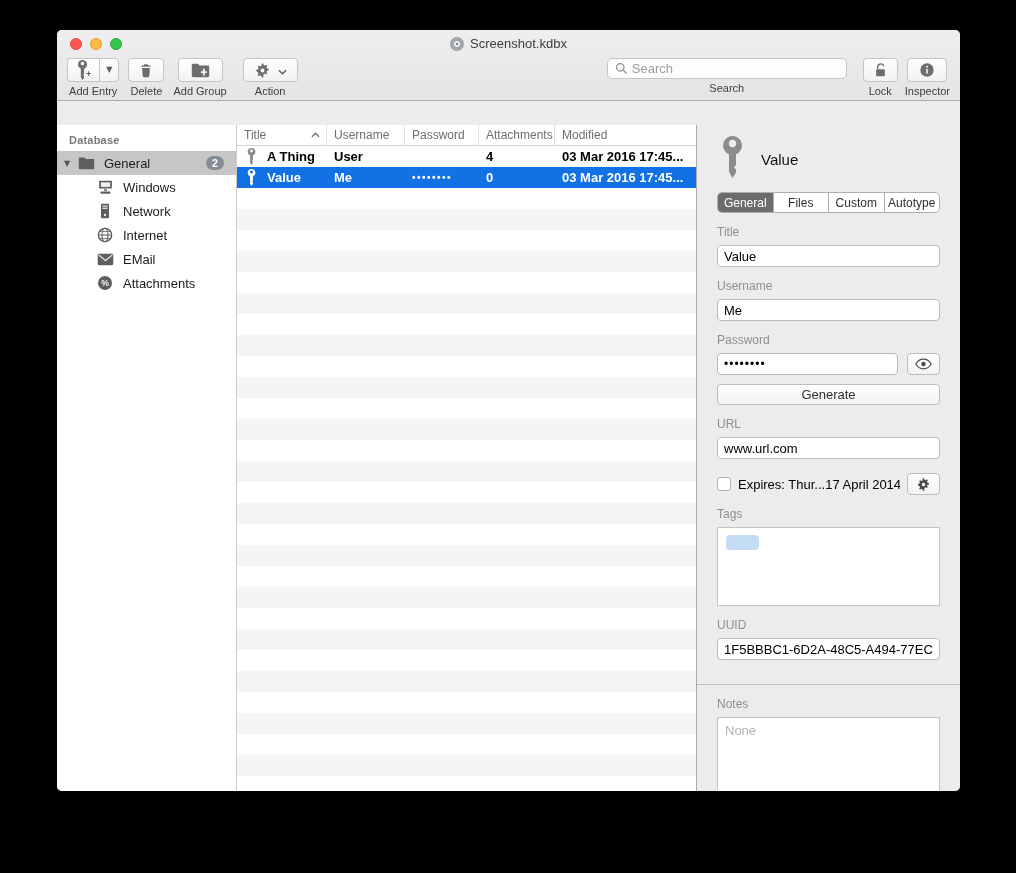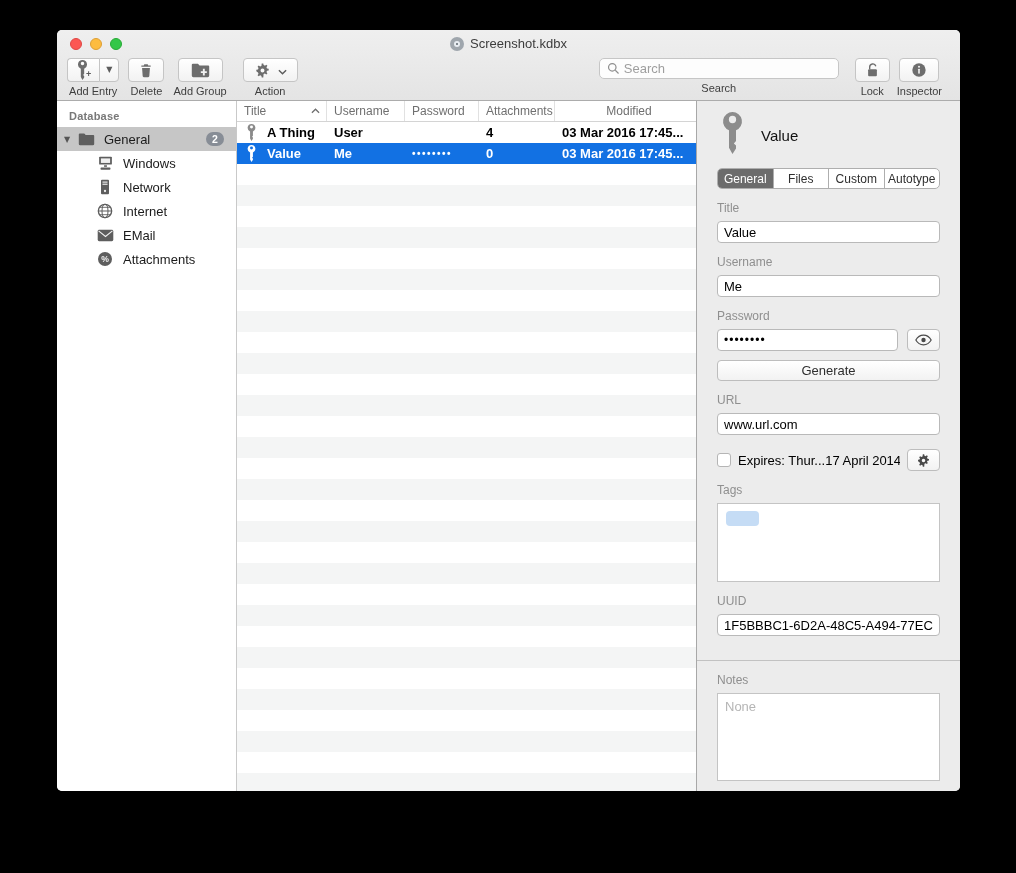--- a/index.html
+++ b/index.html
@@ -1,20 +1,20 @@
 <!DOCTYPE html>
 <html><head>
 <meta charset="utf-8">
 <style>
   * { margin:0; padding:0; box-sizing:border-box; }
   html,body { width:1016px; height:873px; background:#000; font-family:"Liberation Sans","DejaVu Sans",sans-serif; overflow:hidden; }
 
   .window { position:absolute; left:57px; top:30px; width:903px; height:761px;
     background:#ECECEC; border-radius:5px; overflow:hidden; display:flex; flex-direction:column;
-    box-shadow:0 18px 40px rgba(0,0,0,.65); }
+    box-shadow:0 18px 40px rgba(0,0,0,.65);gap:24px; }
 
   
   .chrome { background:linear-gradient(#EFEFEF,#E4E4E4); border-bottom:1px solid #ACACAC; }
   .titlebar { height:27px; position:relative; display:flex; align-items:center; justify-content:center; }
   .traffic { position:absolute; left:13px; top:50%; transform:translateY(-50%); display:flex; gap:8px; }
   .light { width:12px; height:12px; border-radius:50%; display:inline-block; }
   .light.red { background:#FC5753; border:1px solid #DF4744; }
   .light.yellow { background:#FDBC40; border:1px solid #DE9F34; }
   .light.green { background:#33C748; border:1px solid #27AA35; }
   .title-wrap { display:flex; align-items:center; gap:6px; }
@@ -54,21 +54,21 @@
   .sb-icon { width:18px; height:18px; display:flex; align-items:center; justify-content:center; color:#5E5E5E; margin-right:9px; }
   .sb-row.child { padding-left:39px; }
   .sb-badge { margin-left:auto; margin-right:12px; min-width:18px; height:14px; background:#878D96; color:#fff;
     font-size:10.5px; font-weight:bold; border-radius:8px; display:flex; align-items:center; justify-content:center; padding:0 5px; }
 
   .main { flex:1; background:#fff; display:flex; flex-direction:column; min-width:0; }
   .thead { display:flex; height:21px; background:#fff; border-bottom:1px solid #D4D4D4; flex:none; }
   .th { font-size:12px; color:#6F6F6F; padding-left:7px; display:flex; align-items:center; border-right:1px solid #E1E1E1; }
   .th:last-child { border-right:none; }
   .sort-icon { margin-left:auto; margin-right:6px; display:flex; }
-  .col-title { width:90px; } .col-user { width:78px; } .col-pass { width:74px; } .col-attach { width:76px; } .col-mod { flex:1;justify-content:center; }
+  .col-title { width:90px; } .col-user { width:78px; } .col-pass { width:74px; } .col-attach { width:76px; } .col-mod { flex:1; }
   .trow { display:flex; height:21px; align-items:center; font-size:13px; color:#000; flex:none; }
   .trow .cell { padding-left:7px; overflow:hidden; white-space:nowrap;font-weight:bold; }
   .trow.selected { background:#1271E3; color:#fff; }
   .cell-title { display:flex; align-items:center; padding-left:9px !important; gap:10px; }
   .row-key { color:#8A8A8A; display:flex; }
   .trow.selected .row-key { color:#fff; }
   .pw-dots { font-size:10px; letter-spacing:1.5px; }
   .stripes { flex:1; overflow:hidden; }
   .stripe { height:21px; }
   .stripe:nth-child(even) { background:#F4F5F5; }
@@ -207,21 +207,21 @@
           <span class="icon-gray">
             <svg width="15" height="17" viewBox="0 0 24 26">
                 <path d="M7.5 11V7.5a5 5 0 0 1 9.8-1.4" fill="none" stroke="currentColor" stroke-width="2.2"></path>
                 <rect x="5" y="11" width="14" height="11" rx="1.6" fill="currentColor"></rect>
               </svg>
           </span>
         </button>
         <span class="tb-label">Lock</span>
       </div>
 
-      <div class="tb-item" style="margin-right:8px;justify-content:flex-end;">
+      <div class="tb-item" style="margin-right:0;justify-content:flex-end;">
         <button class="tb-btn" style="padding:0 11px;">
           <span class="icon-gray">
             <svg width="16" height="16" viewBox="0 0 24 24">
                 <circle cx="12" cy="12" r="10" fill="currentColor"></circle>
                 <circle cx="12" cy="7.2" r="1.5" fill="#F3F3F3"></circle>
                 <rect x="10.8" y="10" width="2.4" height="7.5" rx="1" fill="#F3F3F3"></rect>
               </svg>
           </span>
         </button>
         <span class="tb-label">Inspector</span>

